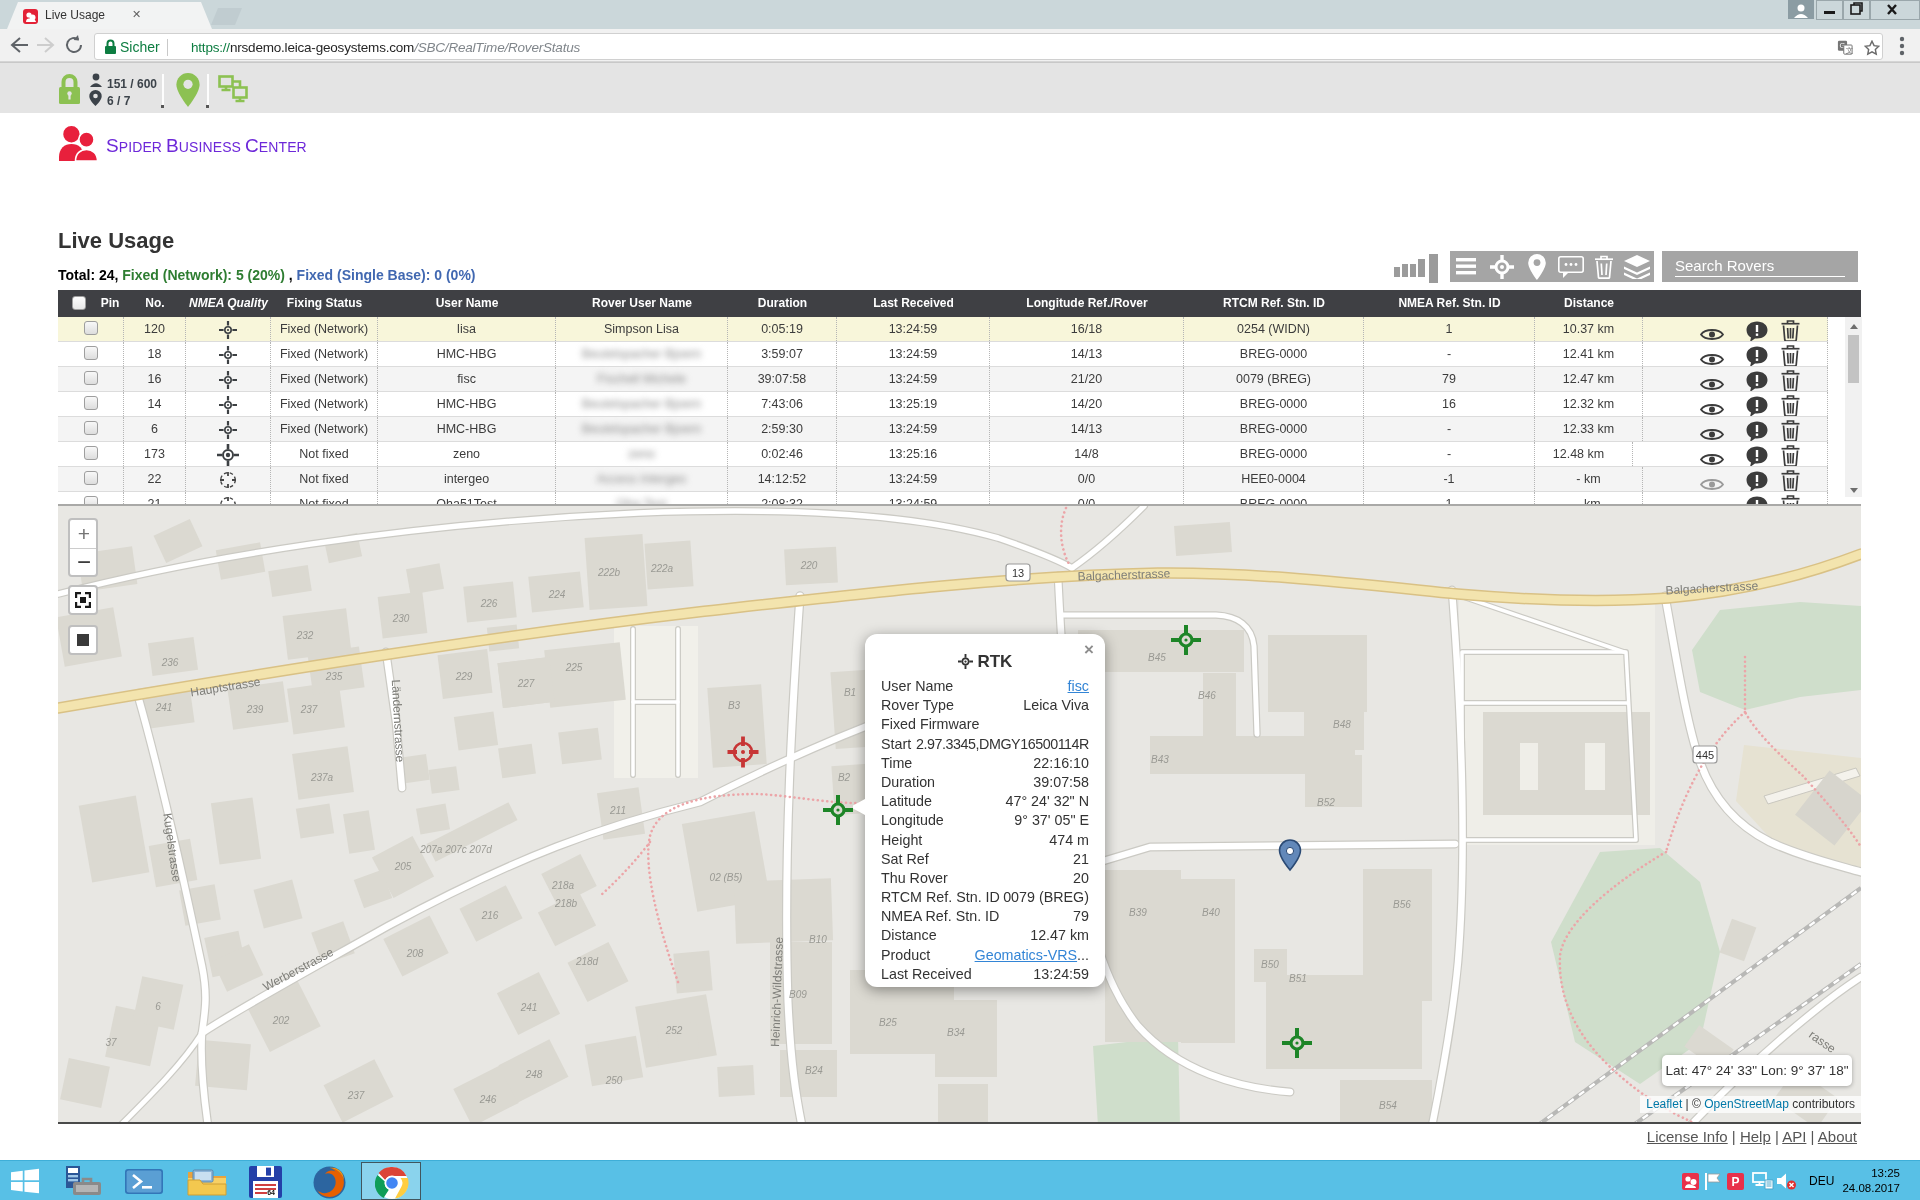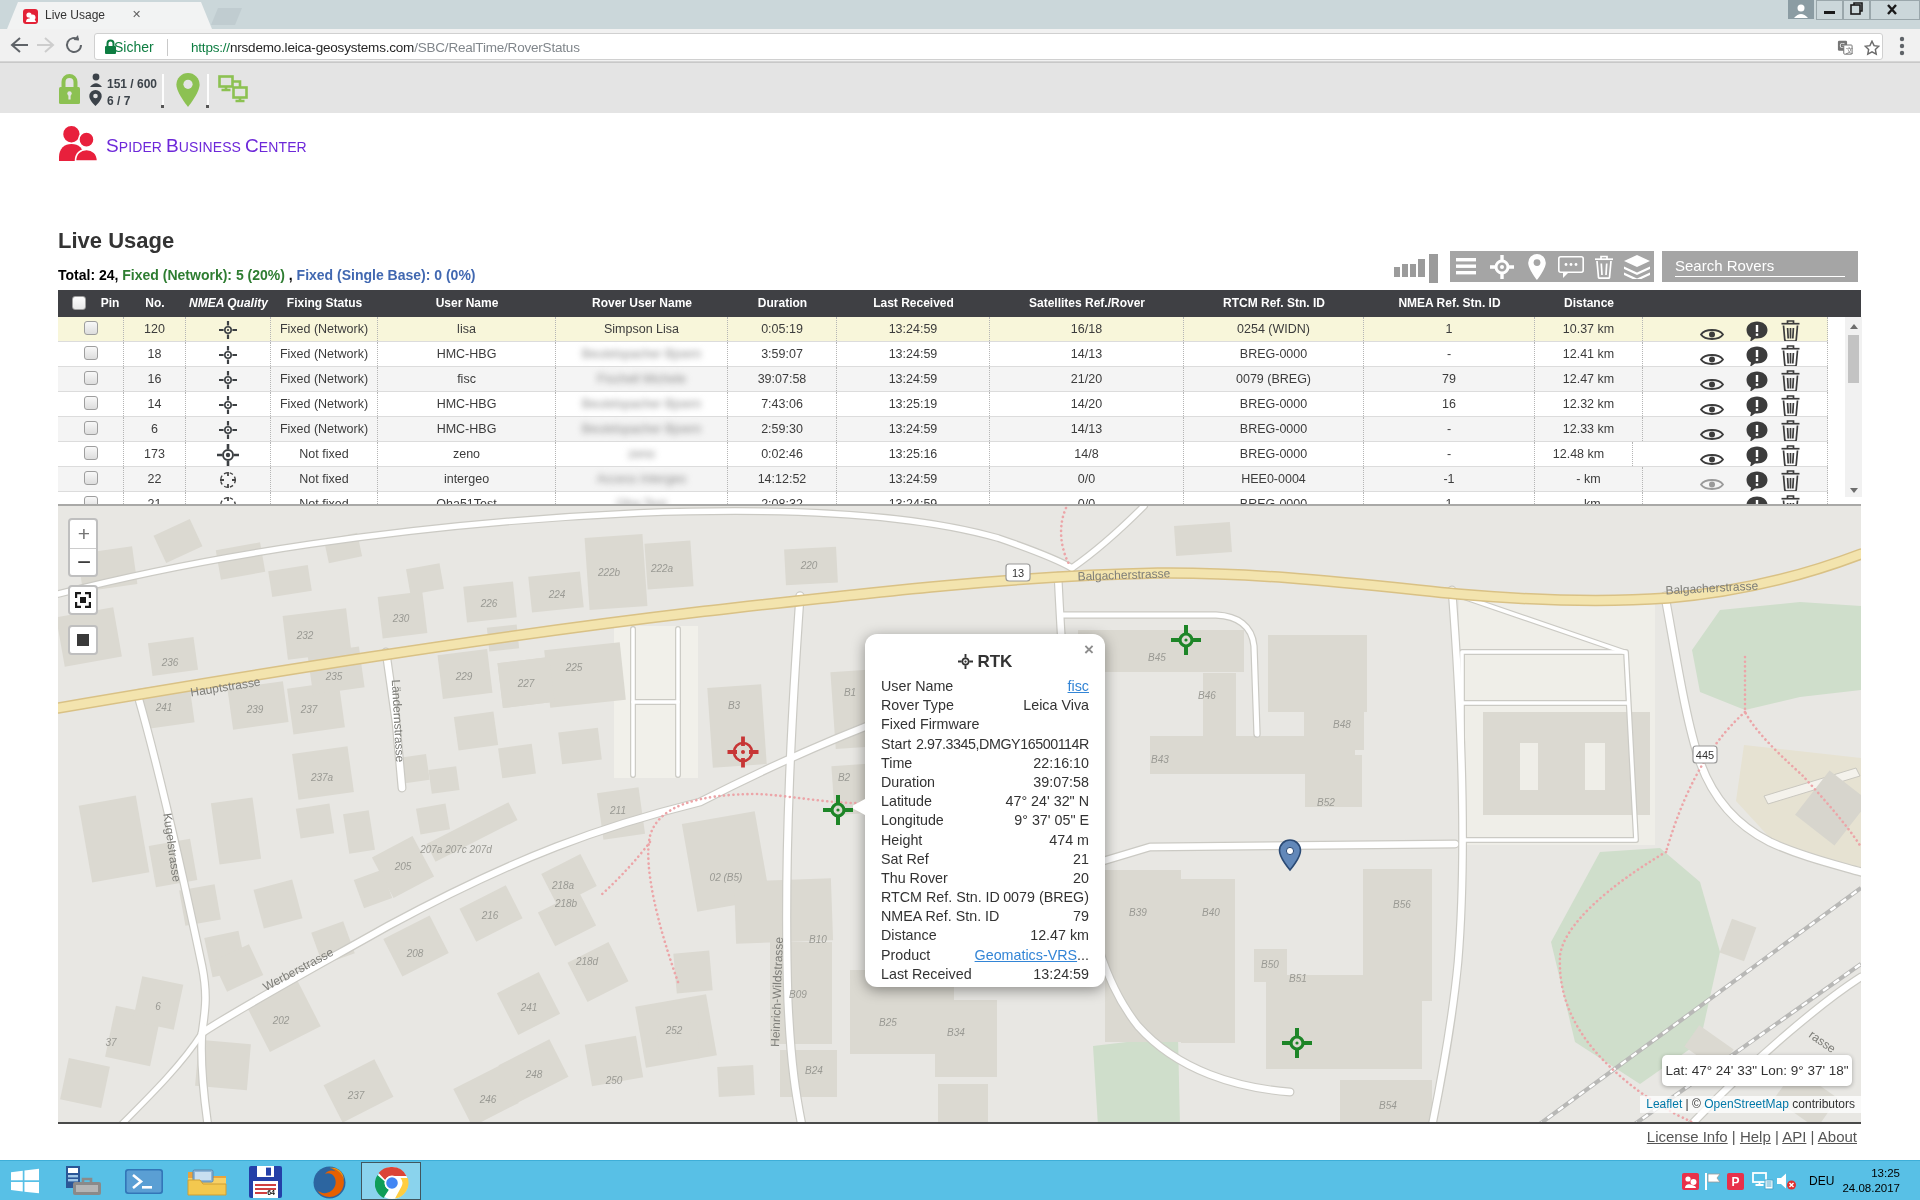--- a/index.html
+++ b/index.html
@@ -14,25 +14,25 @@
 #tab .shape { position:absolute; left:0; top:0; width:100%; height:100%; background:#f2f3f3; clip-path:polygon(11px 0, 194px 0, 205px 27px, 0 27px); }
 #tab .fav { position:absolute; left:16px; top:7px; width:15px; height:15px; background:#e32237; border-radius:3px; }
 #tab .fav svg { position:absolute; left:1.5px; top:1.5px; }
 #tab .txt { position:absolute; left:38px; top:6px; font-size:12px; color:#333; }
 #tab .x { position:absolute; left:125px; top:6px; font-size:11px; color:#606060; }
 #tabstub { position:absolute; left:211px; top:8px; width:31px; height:17px; background:#c0ccd0; clip-path:polygon(7px 0, 31px 0, 24px 17px, 0 17px);}
 #winbtns { position:absolute; right:0; top:0; height:20px; }
 #toolbar { position:absolute; left:0; top:29px; width:1920px; height:33px; background:#f1f1f1; border-bottom:1px solid #d5d5d5; }
 #omni { position:absolute; left:94px; top:4px; width:1789px; height:27px; background:#fff; border:1px solid #d0d0d0; border-radius:3px; }
 #omni .lock { position:absolute; left:9px; top:5px; }
-#omni .sicher { position:absolute; left:19px; top:5px; font-size:14px; color:#0d7d41; }
+#omni .sicher { position:absolute; left:25px; top:5px; font-size:14px; color:#0d7d41; }
 #omni .sep { position:absolute; left:72px; top:5px; width:1px; height:17px; background:#c9c9c9; }
 #omni .url { position:absolute; left:81px; top:6px; font-size:13.5px; letter-spacing:-0.2px; color:#262626; white-space:pre; }
 #omni .url .g { color:#0d7d41;padding-left:15px; }
-#omni .url .gray { color:#80868b; }
+#omni .url .gray { color:#80868b;font-style:italic; }
 
 
 #strip { position:absolute; left:0; top:62px; width:1920px; height:51px; background:#e4e4e4; border-top:1px solid #c8c8c8; }
 
 
 #logoarea { position:absolute; left:0; top:113px; width:1920px; height:57px; background:#fff; }
 #logotxt { position:absolute; left:106px; top:22px; color:#6d28d9; letter-spacing:0.1px; white-space:pre; }
 #logotxt .big { font-size:19px; }
 #logotxt .sm { font-size:14px; }
 
@@ -287,21 +287,21 @@
       <div class="thead">
         <div class="hc" style="left:14px; top:5px; height:auto; line-height:normal;"><span class="cb" style="background:linear-gradient(#fdfdfd,#e8e8e8);"></span></div>
         <div class="hc" style="left:32px; width:40px;">Pin</div>
         <div class="hc" style="left:66px; width:62px;">No.</div>
         <div class="hc" style="left:128px; width:85px; font-style:italic;">NMEA Quality</div>
         <div class="hc" style="left:213px; width:107px;">Fixing Status</div>
         <div class="hc" style="left:320px; width:178px;">User Name</div>
         <div class="hc" style="left:498px; width:172px;">Rover User Name</div>
         <div class="hc" style="left:670px; width:109px;">Duration</div>
         <div class="hc" style="left:779px; width:153px;">Last Received</div>
-        <div class="hc" style="left:932px; width:194px;">Satellites Ref./Rover</div>
+        <div class="hc" style="left:932px; width:194px;">Longitude Ref./Rover</div>
         <div class="hc" style="left:1126px; width:180px;">RTCM Ref. Stn. ID</div>
         <div class="hc" style="left:1306px; width:171px;">NMEA Ref. Stn. ID</div>
         <div class="hc" style="left:1477px; width:108px;">Distance</div>
       </div>
       <div class="row yellow" style="top:27px;">
         <div class="c " style="left:0px; width:66px;"><span class="cb" style="margin-top:-3px;"></span></div>
         <div class="c " style="left:66px; width:62px;">120</div>
         <div class="c " style="left:128px; width:85px;"><svg width="20" height="20" viewBox="0 0 20 20" style="vertical-align:middle;">
             <g stroke="#3c4043" fill="none">
               <circle cx="10" cy="10" r="3.2" stroke-width="1.6"></circle>

